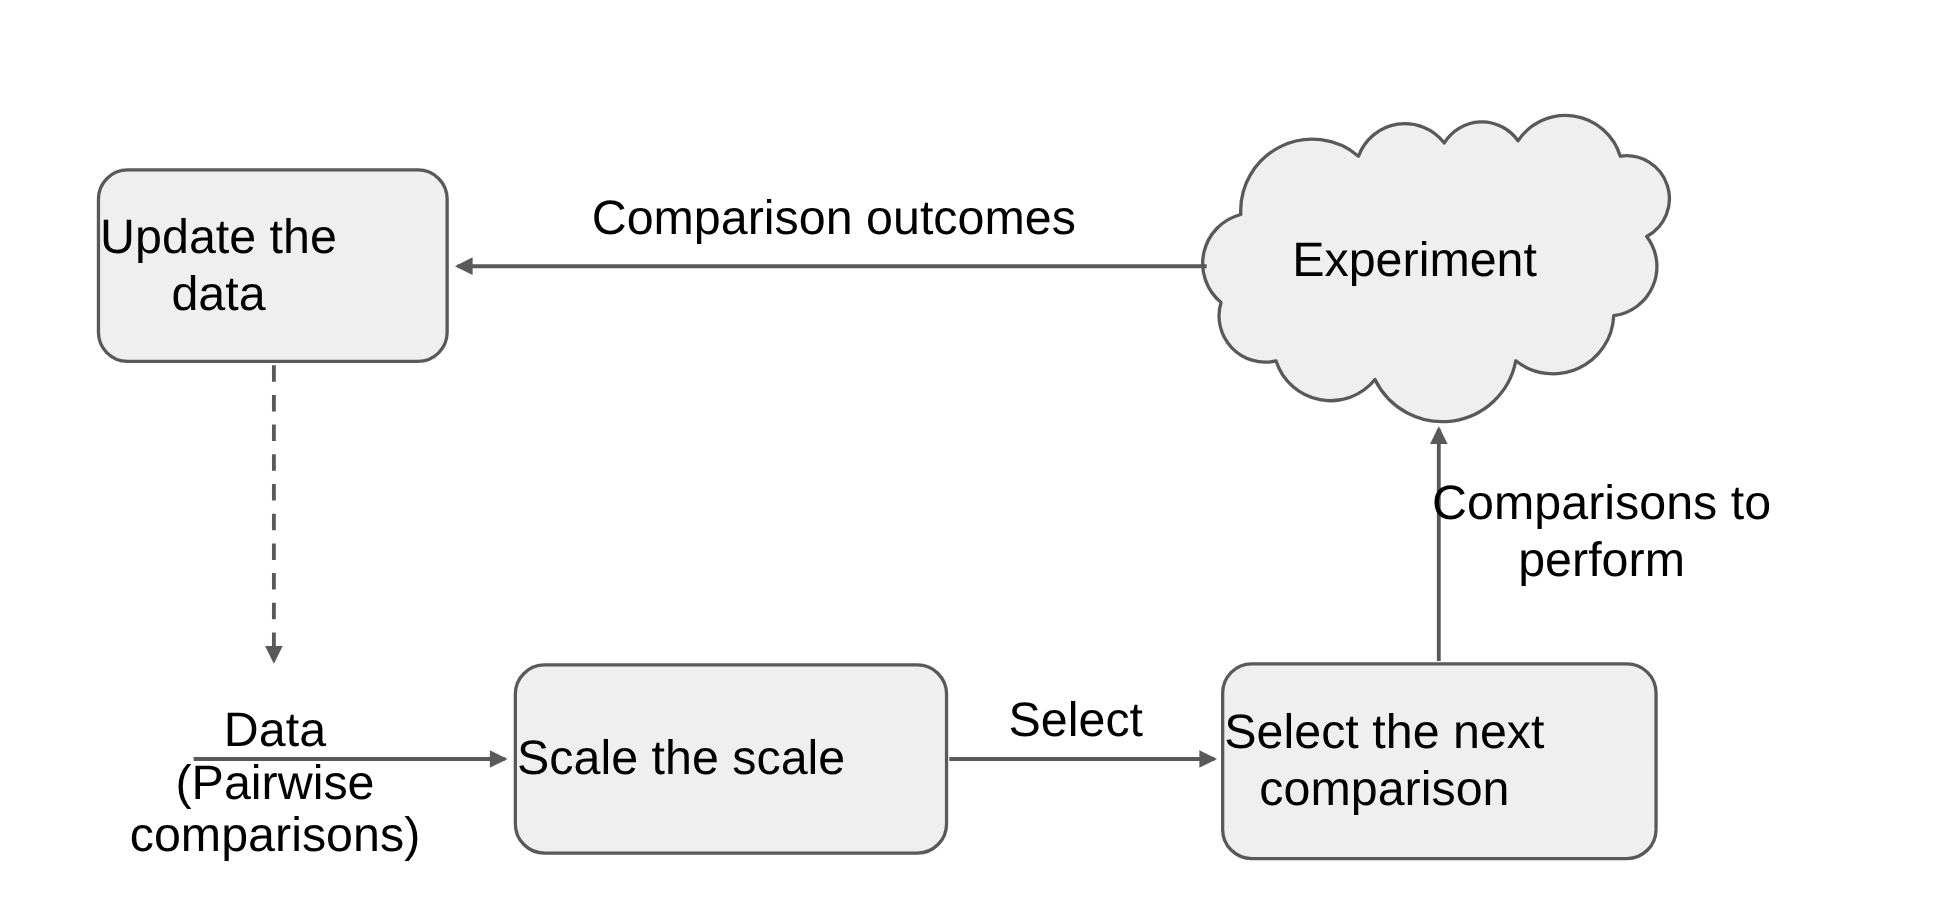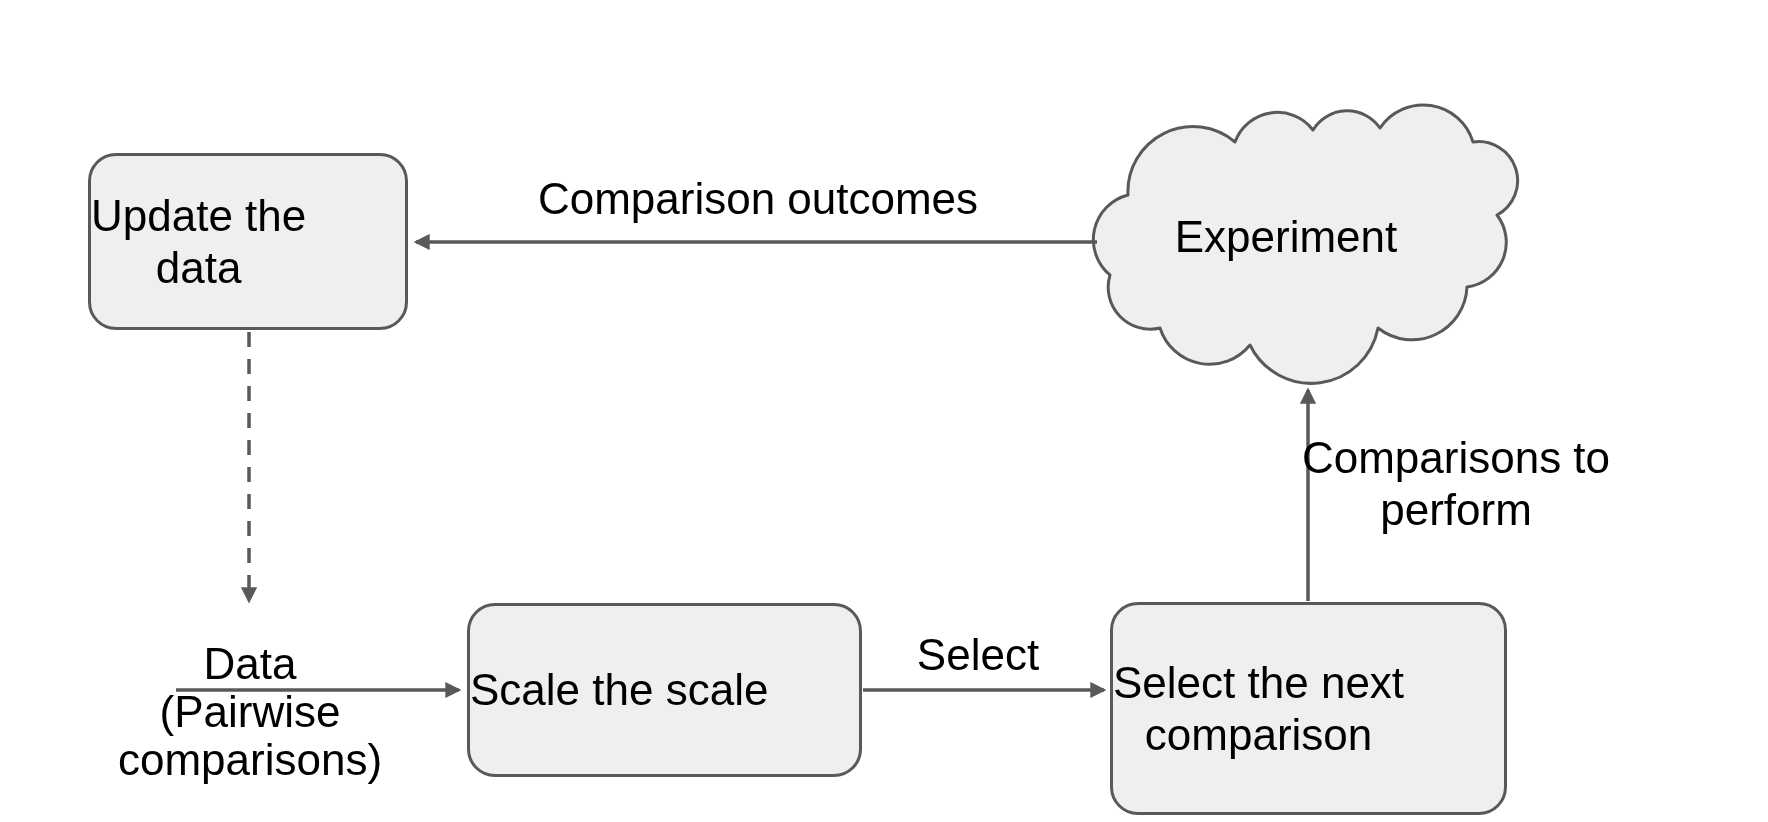--- a/index.html
+++ b/index.html
@@ -68,21 +68,21 @@
 
   <div class="node-box" style="left:88px;top:153px;width:320px;height:177px;">
     <div class="node-label">Update the
 data</div>
   </div>
 
   <div class="node-box" style="left:467px;top:603px;width:395px;height:174px;">
     <div class="node-label">Scale the scale</div>
   </div>
 
-  <div class="node-box" style="left:1110px;top:602px;width:397px;height:213px;">
+  <div class="node-box" style="left:1110px;top:602px;width:397px;height:180px;">
     <div class="node-label">Select the next
 comparison</div>
   </div>
 
   <div class="edge-label" style="left:1086px;top:212px;width:400px;height:50px;">
     <div class="node-label">Experiment</div>
   </div>
 
   <div class="edge-label" style="left:458px;top:153px;width:600px;height:50px;margin-top:21px;">
     <div class="node-label">Comparison outcomes</div>

